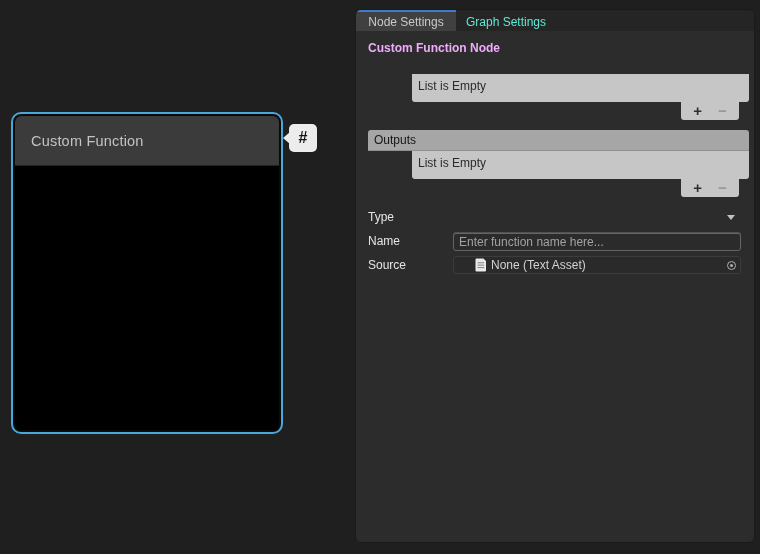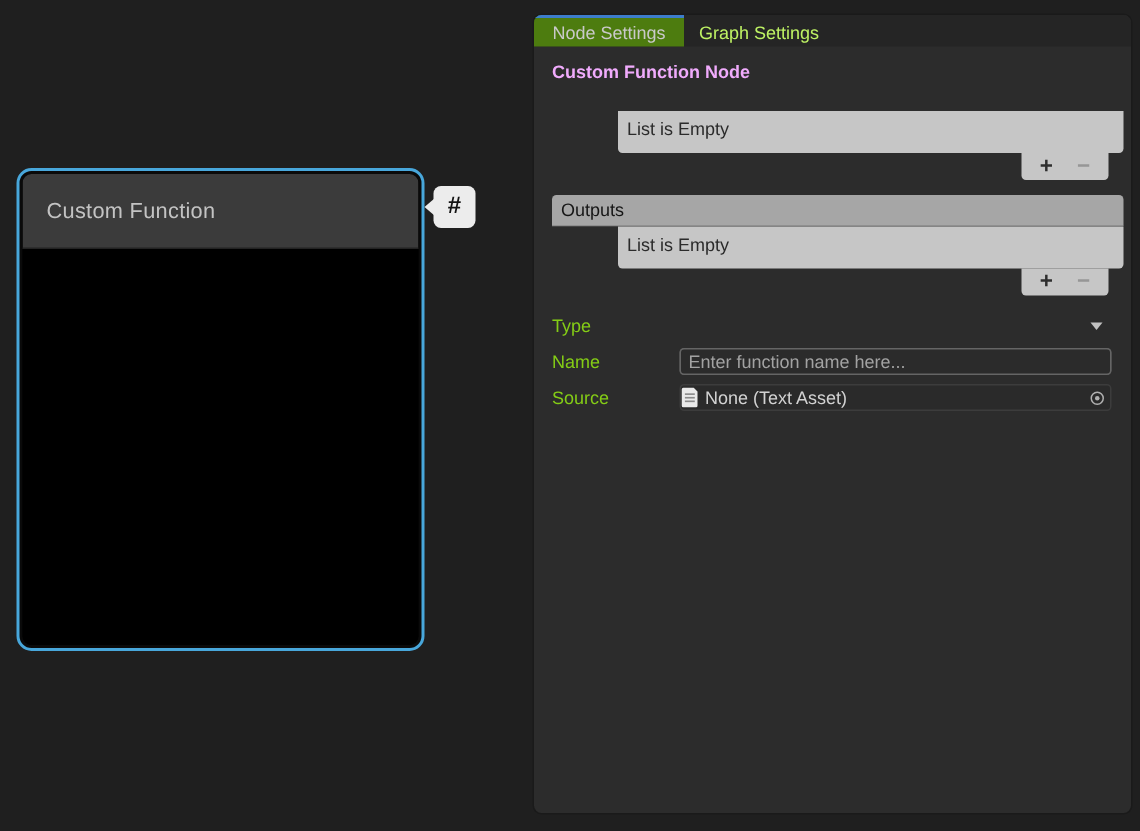--- a/index.html
+++ b/index.html
@@ -71,22 +71,22 @@
   }
   .panel-title { font-size:13.5px; color:#cacaca; }
 
   .tabs { height:21px; background:#252525; display:flex; }
   .tab {
     width:100px; font-size:12px;
     display:flex; align-items:center; justify-content:center;
     border-top:2px solid transparent;
     cursor:default;
   }
-  .tab.active { background:#4d7c0f; border-top-color:#3d7dcc; color:#c9c9c9; }
-  .tab.inactive { color:#bef264; }
+  .tab.active { background:#404040; border-top-color:#3d7dcc; color:#c9c9c9; }
+  .tab.inactive { color:#5eead4; }
 
   .section-title {
     margin:10px 12px 0 12px;
     font-size:12px; font-weight:bold; color:#f0abfc;
     line-height:15px;
   }
 
   
   .rlist { margin:0 0 0 12px; width:381px; }
   .rlist.first { margin-top:18px; }
@@ -118,21 +118,21 @@
     background:none; border:none;
     font-family:"Liberation Sans", sans-serif;
     cursor:pointer; padding:0 4px;
   }
   .btn-add { color:#2e2e2e; font-weight:bold; }
   .btn-remove { color:#969696; font-weight:bold; }
 
   
   .fields { margin-top:10px; }
   .field-row { display:flex; margin:0 13px 6px 12px; height:18px; }
-  .field-label { width:85px; flex:0 0 85px; font-size:12px; color:#84cc16; line-height:18px; }
+  .field-label { width:85px; flex:0 0 85px; font-size:12px; color:#e5e5e5; line-height:18px; }
   .field-control { flex:1; position:relative; }
 
   .dropdown {
     width:100%; height:18px;
     background:#515151;
     border-radius:3px;
     display:flex; align-items:center;
     padding-left:6px;
     font-size:12px; color:#e2e2e2;
     cursor:default;
@@ -157,21 +157,21 @@
     outline:none;
   }
   .text-input::placeholder { color:#a2a2a2; opacity:1; }
 
   .object-field {
     width:100%; height:18px;
     background:#2a2a2a;
     border:1px solid #3c3c3c;
     border-radius:3px;
     display:flex; align-items:center;
-    padding-left:0;
+    padding-left:21px;
     cursor:default;
   }
   .object-field-text { font-size:12px; color:#d2d2d2; margin-left:4px; }
   .object-picker {
     margin-left:auto;
     width:18px; height:16px;
     display:flex; align-items:center; justify-content:center;
     cursor:pointer;
   }
   .picker-ring {

